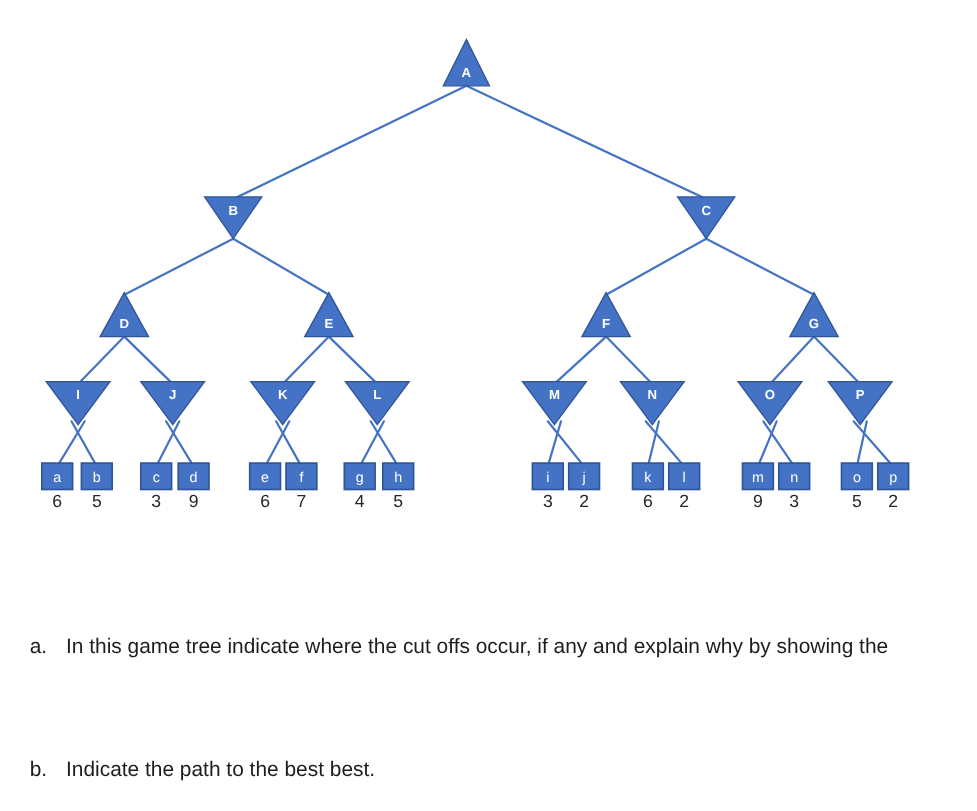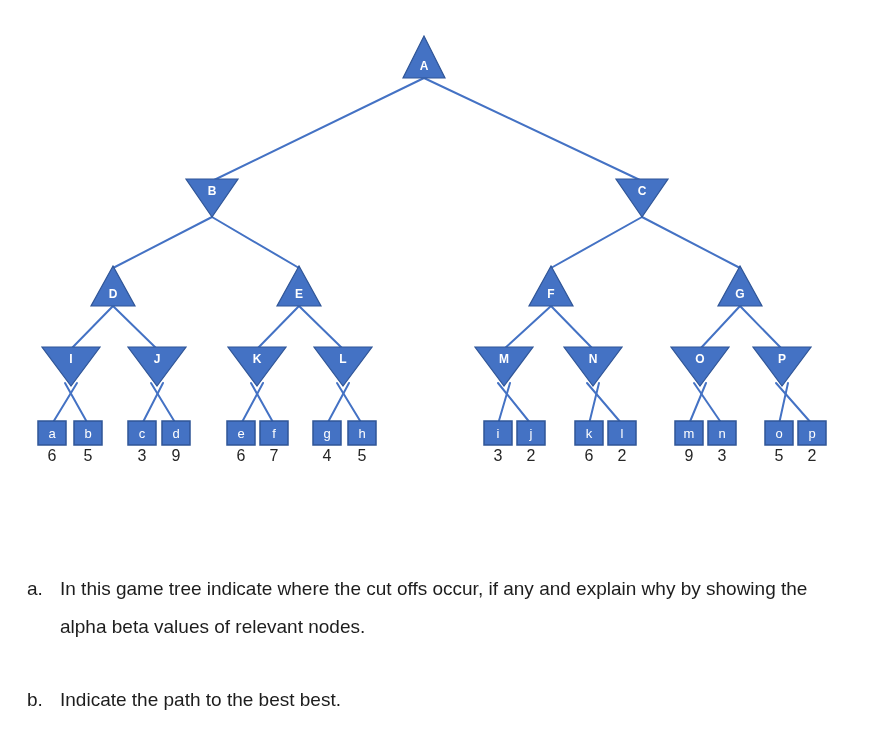--- a/index.html
+++ b/index.html
@@ -16,21 +16,21 @@
     position: absolute;
     left: 27px;
     display: flex;
     align-items: flex-start;
     color: #1d1d1d;
     font-size: 19px;
     line-height: 38px;
     white-space: nowrap;
   }
   .question .marker { flex: 0 0 33px; width: 33px; }
-  .qlines { display: block; }
+  .qlines { display: block; text-align: center; }
   #question-a { top: 570px; }
   #question-b { top: 681px; }
 </style>
 </head>
 <body>
 
 <div class="stage">
 
   <svg id="tree-svg" width="888" height="520" viewBox="0 0 888 520">
       <g>
@@ -144,21 +144,20 @@
         <rect x="798" y="421" width="28" height="24" fill="#4472C4" stroke="#2F5597" stroke-width="1.5"></rect>
         <text x="812" y="438" text-anchor="middle" fill="#ffffff" font-size="13" font-family="&quot;Liberation Sans&quot;, sans-serif">p</text>
         <text x="812" y="461" text-anchor="middle" fill="#262626" font-size="16" font-family="&quot;Liberation Sans&quot;, sans-serif">2</text>
       </g>
     </svg>
 
   <div class="question" id="question-a">
     <span class="marker">a.</span>
     <span class="qlines">
       <div>In this game tree indicate where the cut offs occur, if any and explain why by showing the</div>
-      <div>alpha beta values of relevant nodes.</div>
     </span>
   </div>
 
   <div class="question" id="question-b">
     <span class="marker">b.</span>
     <span class="qlines">
       <div>Indicate the path to the best best.</div>
     </span>
   </div>
 

